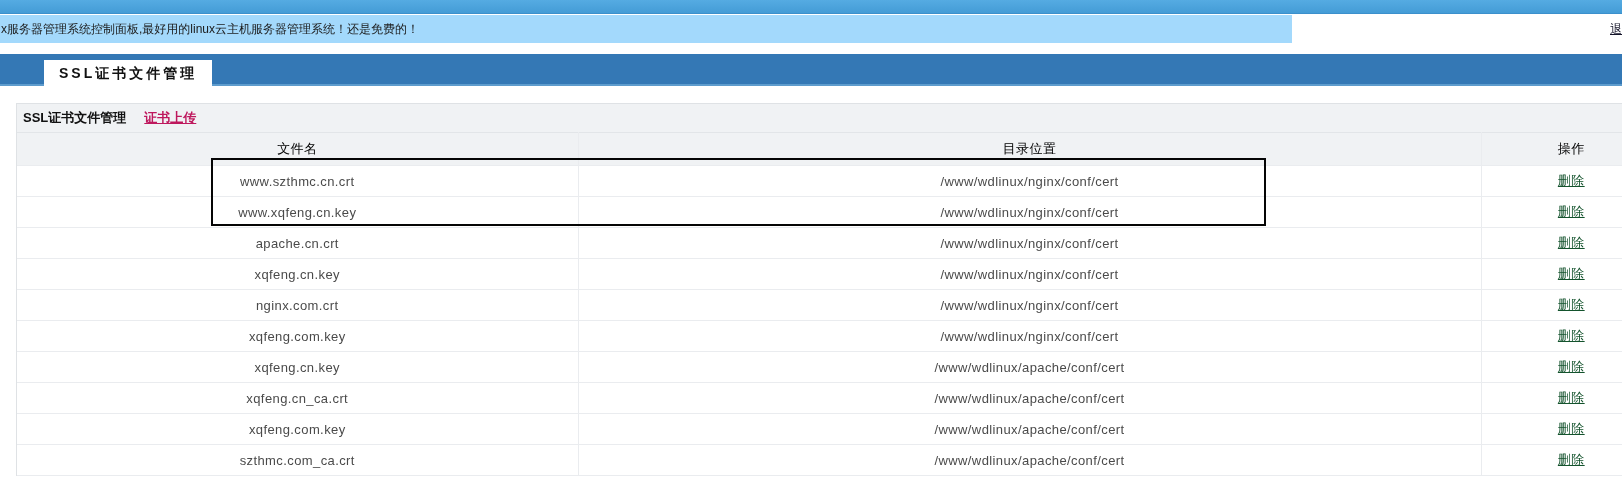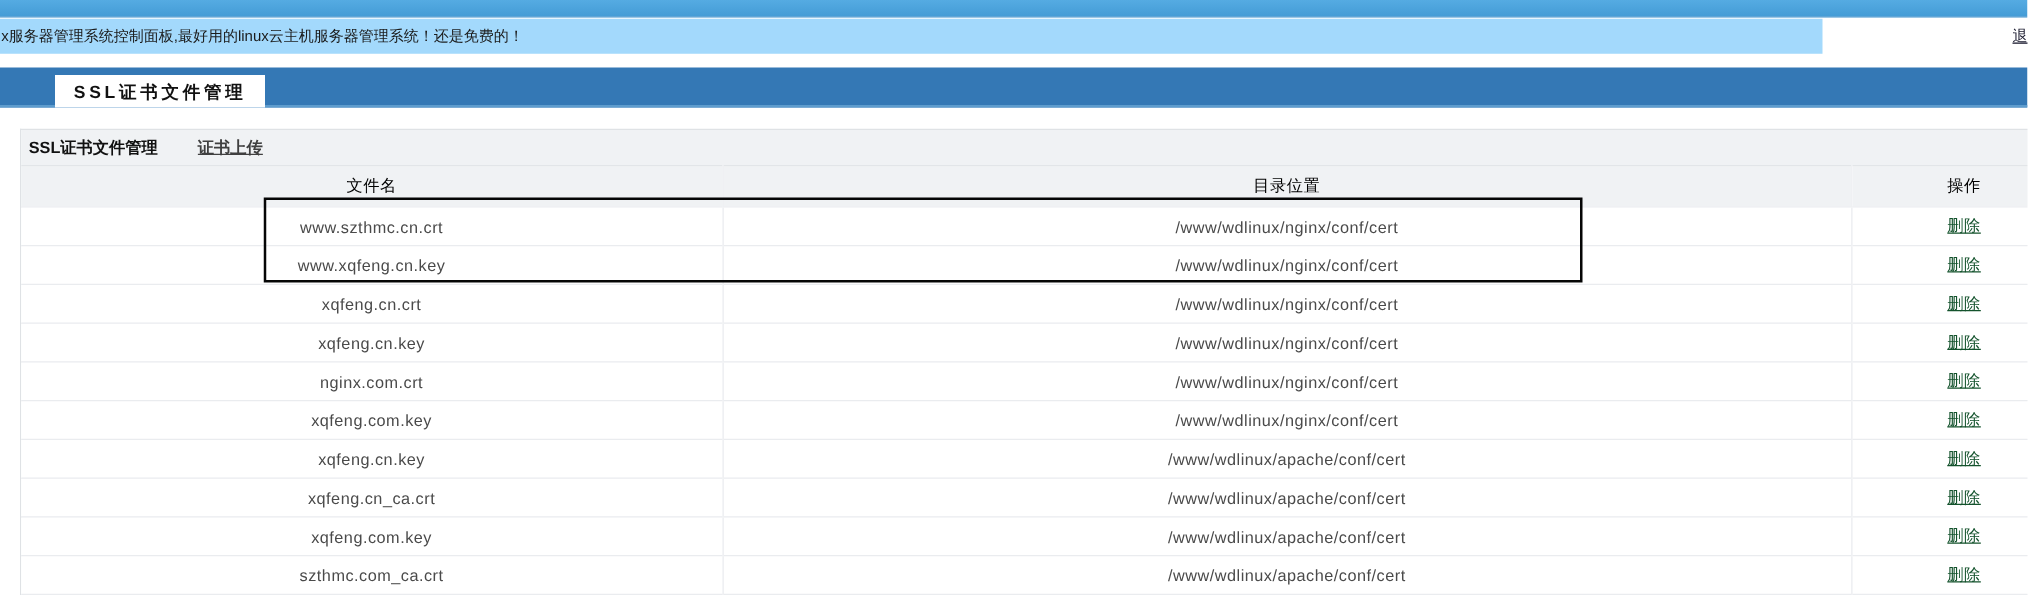--- a/index.html
+++ b/index.html
@@ -13,21 +13,21 @@
 
   
   .topbar {
     position:absolute; top:0; left:0; width:1622px; height:14px;
     background:linear-gradient(#55abe2, #449cd6);
     border-bottom:1px solid #3b90cc;
   }
 
   
   .subbar {
-    position:absolute; top:15px; left:0; width:1458px; height:28px;
+    position:absolute; top:15px; left:0; width:1292px; height:28px;
     background:#a3d9fc;
     font-size:12px; color:#1b1b1b; line-height:28px;
     white-space:nowrap;
   }
   .subbar-text { padding-left:1px; display:inline-block; }
   .logout-link {
     position:absolute; top:0; left:1610px;
     color:#15152a; text-decoration:underline; cursor:pointer;
     white-space:nowrap;
   }
@@ -54,21 +54,21 @@
     border-top:1px solid #dfe2e5;
     background:#ffffff;
   }
   .heading-bar {
     height:28px; background:#f0f2f4;
     display:flex; align-items:center;
     font-size:13px; white-space:nowrap;
   }
   .heading-title { font-weight:bold; color:#111111; margin-left:6px; }
   .upload-link {
-    margin-left:32px; color:#404040; font-weight:bold;
+    margin-left:18px; color:#be185d; font-weight:bold;
     text-decoration:underline; cursor:pointer;
   }
 
   
   table.cert-table {
     border-collapse:collapse; table-layout:fixed;
     width:1644px; font-size:13px; color:#4a4a4a;
     border-top:1px solid #e2e5e8;
   }
   table.cert-table th, table.cert-table td {
@@ -125,21 +125,21 @@
           <td class="col-file">www.szthmc.cn.crt</td>
           <td class="col-path">/www/wdlinux/nginx/conf/cert</td>
           <td class="col-action"><a class="delete-link">删除</a></td>
         </tr>
         <tr>
           <td class="col-file">www.xqfeng.cn.key</td>
           <td class="col-path">/www/wdlinux/nginx/conf/cert</td>
           <td class="col-action"><a class="delete-link">删除</a></td>
         </tr>
         <tr>
-          <td class="col-file">xqfeng.cn.crt</td>
+          <td class="col-file">apache.cn.crt</td>
           <td class="col-path">/www/wdlinux/nginx/conf/cert</td>
           <td class="col-action"><a class="delete-link">删除</a></td>
         </tr>
         <tr>
           <td class="col-file">xqfeng.cn.key</td>
           <td class="col-path">/www/wdlinux/nginx/conf/cert</td>
           <td class="col-action"><a class="delete-link">删除</a></td>
         </tr>
         <tr>
           <td class="col-file">nginx.com.crt</td>

